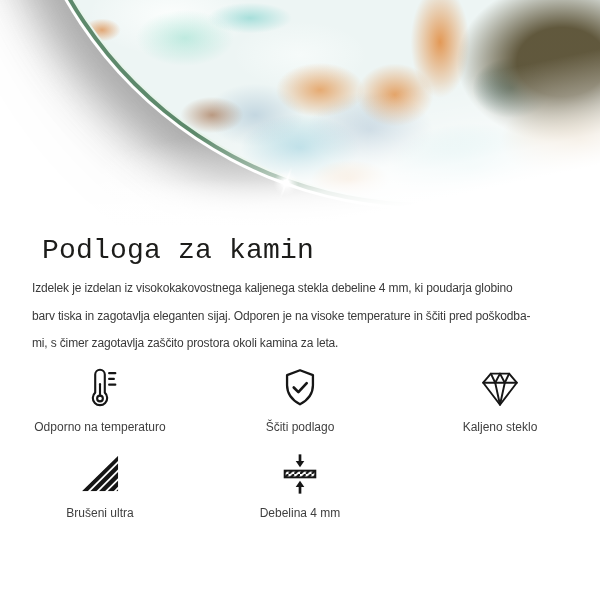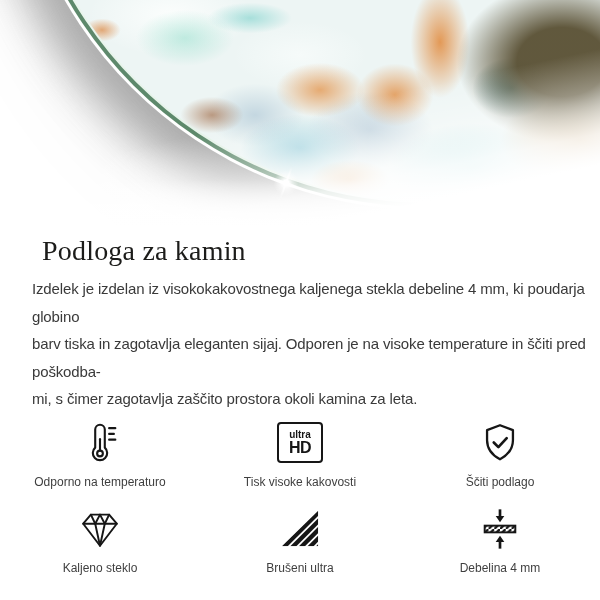--- a/index.html
+++ b/index.html
@@ -57,27 +57,27 @@
     background:radial-gradient(circle, #fff 0 16%, rgba(255,255,255,.55) 36%, rgba(255,255,255,0) 68%); }
   .sparkle .ray { position:absolute; }
   .sparkle .ray-v { left:15.7px; top:0; width:2.6px; height:34px;
     background:linear-gradient(to bottom, rgba(255,255,255,0), #fff 42% 58%, rgba(255,255,255,0)); }
   .sparkle .ray-h { top:15.7px; left:0; height:2.6px; width:34px;
     background:linear-gradient(to right, rgba(255,255,255,0), #fff 42% 58%, rgba(255,255,255,0)); }
 
   
   h1 {
     margin:6px 0 0; padding:0 0 0 42px;
-    font-family:Liberation Serif, serif;
+    font-family:Liberation Mono, monospace;
     font-weight:400; font-size:28px; line-height:40px;
     color:#1c1c1a; letter-spacing:.2px;
   }
   .desc {
     margin:4px 0 0; padding:0 0 0 32px;
-    font-size:15px; line-height:27.5px; letter-spacing:-0.15px;
+    font-size:12px; line-height:27.5px; letter-spacing:-0.15px;
     color:#3a3a3a; white-space:pre-line;
   }
 
   
   .features { margin-top:6px; display:grid; grid-template-columns:repeat(3,1fr); row-gap:16px; }
   .feature { display:flex; flex-direction:column; align-items:center; }
   .icon-box { height:48px; display:flex; align-items:center; justify-content:center; }
   .feature-label { margin-top:8px; font-size:12px; color:#3f3f3f; }
   .icon-box svg { display:block; }
 
@@ -124,29 +124,20 @@
           <circle cx="24" cy="35" r="3"></circle>
           <line x1="24" y1="31.8" x2="24" y2="20"></line>
           <line x1="33.5" y1="8.5" x2="40" y2="8.5"></line>
           <line x1="33.5" y1="14.5" x2="38.5" y2="14.5"></line>
           <line x1="33.5" y1="20.5" x2="40" y2="20.5"></line>
         </svg>
       </div>
       <div class="feature-label">Odporno na temperaturo</div>
     </div>
 
-    <div class="feature">
-      <div class="icon-box">
-        <div class="uhd-box">
-          <span class="uhd-top">ultra</span>
-          <span class="uhd-bottom">HD</span>
-        </div>
-      </div>
-      <div class="feature-label">Tisk visoke kakovosti</div>
-    </div>
 
     <div class="feature">
       <div class="icon-box">
         <svg width="46" height="46" viewBox="0 0 48 48" fill="none" stroke="#161616" stroke-width="2.4" stroke-linecap="round" stroke-linejoin="round">
           <path d="M24 5.5 L37.5 10.5 V21 c0 9.5 -5.5 15.6 -13.5 20 C16 36.6 10.5 30.5 10.5 21 V10.5 Z"></path>
           <path d="M17.5 23.5 l4.8 4.8 L31 19" stroke-width="2.8"></path>
         </svg>
       </div>
       <div class="feature-label">Ščiti podlago</div>
     </div>

